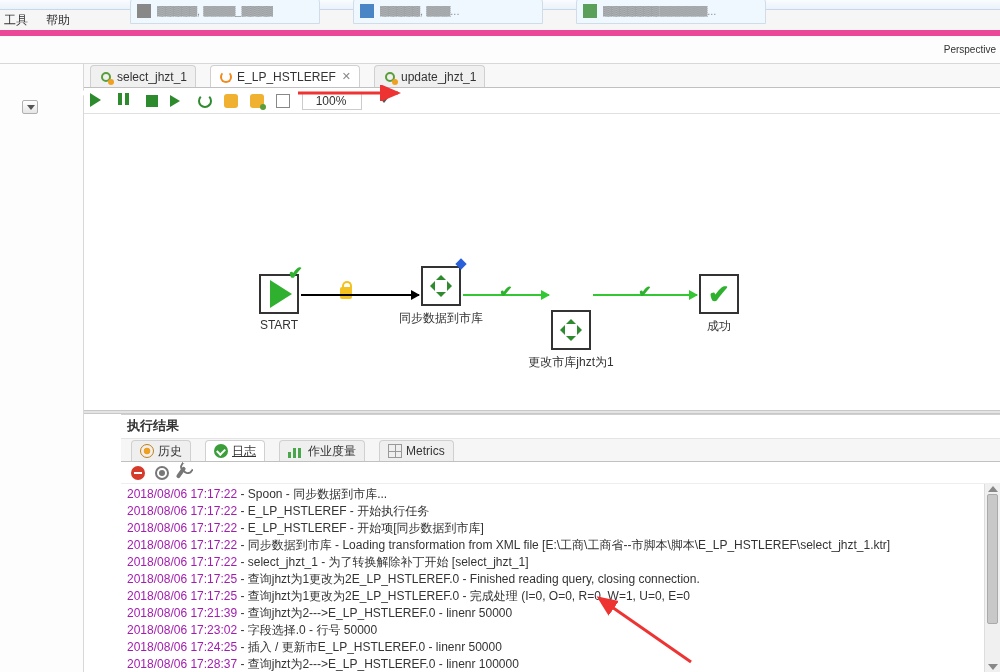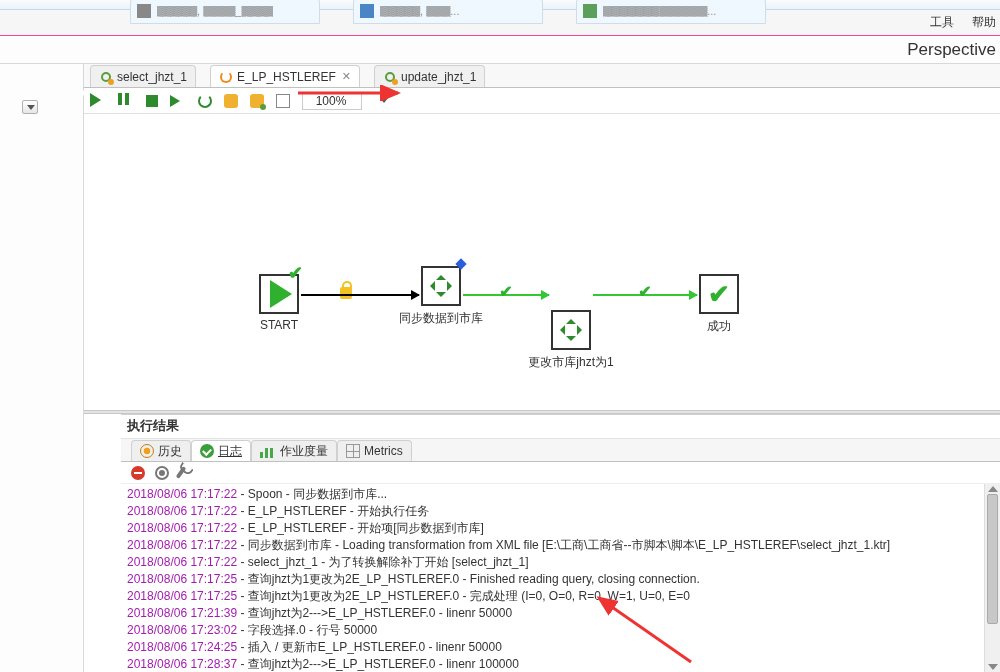--- a/index.html
+++ b/index.html
@@ -2,24 +2,24 @@
 <html><head>
 <meta charset="utf-8">
 <style>
   * { box-sizing: border-box; margin: 0; padding: 0; }
   body { font-family: "Microsoft YaHei", Tahoma, Arial, sans-serif; font-size: 12px; background: #fff; width: 1000px; height: 672px; overflow: hidden; color: #333; }
   .titlebar { height: 10px; background: linear-gradient(#fafcfe, #eaf2fa); border-bottom: 1px solid #c7d8e8; position: relative; }
   .titlebar .browser-tab { position: absolute; top: -2px; width: 190px; height: 26px; background: #f0f8ff; border: 1px solid #d0dde8; border-top-left-radius: 4px; border-top-right-radius: 4px; display: flex; align-items: center; padding: 0 6px; font-size: 11px; color: #666; overflow: hidden; }
   .titlebar .browser-tab .favicon { width: 14px; height: 14px; background: #888; margin-right: 6px; flex: 0 0 auto; }
   .titlebar .browser-tab .label { white-space: nowrap; text-overflow: ellipsis; overflow: hidden; filter: blur(0.6px); opacity: 0.7; }
   
-  .menubar { height: 26px; border-bottom: 1px solid #ec4899; display: flex; align-items: center; gap: 10px; background: #f6f6f6; justify-content: flex-end; }
+  .menubar { height: 26px; border-bottom: 6px solid #ec4899; display: flex; align-items: center; gap: 10px; background: #f6f6f6; }
   .menubar span { padding: 0 4px; }
   
-  .perspective-bar { height: 28px; border-bottom: 1px solid #d8d8d8; display: flex; justify-content: flex-end; align-items: center; padding-right: 4px; font-size: 17px; color: #333; background: #fdfdfd; }
+  .perspective-bar { height: 28px; border-bottom: 1px solid #d8d8d8; display: flex; justify-content: flex-end; align-items: center; padding-right: 4px; font-size: 10px; color: #333; background: #fdfdfd; }
   
   .body-row { display: flex; height: calc(100% - 64px); }
   .left-gutter { width: 84px; flex: 0 0 auto; border-right: 1px solid #d8d8d8; position: relative; background: #fdfdfd; }
   .left-gutter .mini-btn { position: absolute; left: 22px; top: 36px; width: 16px; height: 14px; border: 1px solid #b0b0b0; border-radius: 2px; background: linear-gradient(#fff,#e6e6e6); }
   .left-gutter .mini-btn::after { content:''; position:absolute; right:2px; top:4px; border-left:4px solid transparent; border-right:4px solid transparent; border-top:5px solid #555; }
   
   .main { flex: 1 1 auto; display: flex; flex-direction: column; }
   
   .editor-tabs { height: 24px; display: flex; align-items: flex-end; border-bottom: 1px solid #c0c0c0; padding-left: 6px; gap: 14px; background: #f8f8f8; }
   .editor-tab { height: 22px; display: flex; align-items: center; padding: 0 8px; border: 1px solid #d0d0d0; border-bottom: none; border-top-left-radius: 4px; border-top-right-radius: 4px; background: #f0f0f0; font-size: 12px; gap: 4px; }
@@ -65,21 +65,21 @@
   .edge { position:absolute; height:2px; }
   .edge.black { background:#000; }
   .edge.green { background:#33c733; height:2px; }
   .edge .arrowhead { position:absolute; right:-1px; top:-4px; width:0;height:0;border-top:5px solid transparent;border-bottom:5px solid transparent;border-left:9px solid currentColor;}
   .edge .midcheck { position:absolute; top:-12px; left:50%; transform:translateX(-50%); color:#2fb12f; font-weight:bold; font-size:16px; }
   
   .splitter { height: 4px; background: #e4e4e4; border-top:1px solid #c8c8c8; border-bottom:1px solid #c8c8c8; cursor: row-resize; }
   
   .results { height: 258px; display: flex; flex-direction: column; border-top: 1px solid #d0d0d0; margin-left: 37px; }
   .results-title { height: 24px; display:flex; align-items:center; padding-left: 6px; font-weight: bold; font-size: 13px; background:#fff; border-bottom: 1px solid #e4e4e4; }
-  .results-tabs { height: 24px; display:flex; align-items:flex-end; padding-left: 10px; gap: 0; border-bottom: 1px solid #c0c0c0; background:#f6f6f6; }
+  .results-tabs { height: 24px; display:flex; align-items:flex-end; padding-left: 10px; gap: 14px; border-bottom: 1px solid #c0c0c0; background:#f6f6f6; }
   .rtab { height:21px; display:flex; align-items:center; gap:4px; padding: 0 8px; border:1px solid #d0d0d0; border-bottom:none; border-top-left-radius:4px;border-top-right-radius:4px; background:#efefef; font-size:12px;}
   .rtab.active { background:#fff;text-decoration:underline; }
   .ricon { width:14px; height:14px; display:inline-block; }
   .ricon.hist { background: radial-gradient(circle, #f0a020 40%, transparent 42%); border:1px solid #c28010; border-radius:50%; }
   .ricon.log { background:#3b9e3b; border-radius:50%; position:relative;}
   .ricon.log::after{content:''; position:absolute; left:3px; top:4px; width:6px; height:4px; border-left:2px solid #fff; border-bottom:2px solid #fff; transform:rotate(-45deg);}
   .ricon.metric { width:16px; height:12px; margin-top:1px; position:relative;}
   .ricon.metric::before{content:''; position:absolute; left:0; bottom:0; width:3px; height:6px; background:#4aa64a;}
   .ricon.metric::after{content:''; position:absolute; left:5px; bottom:0; width:3px; height:10px; background:#4aa64a; box-shadow: 5px 0 0 -0px #4aa64a;}
   .ricon.grid { border:1px solid #999; background:linear-gradient(#999,#999) center/100% 1px no-repeat, linear-gradient(#999,#999) center/1px 100% no-repeat; }

